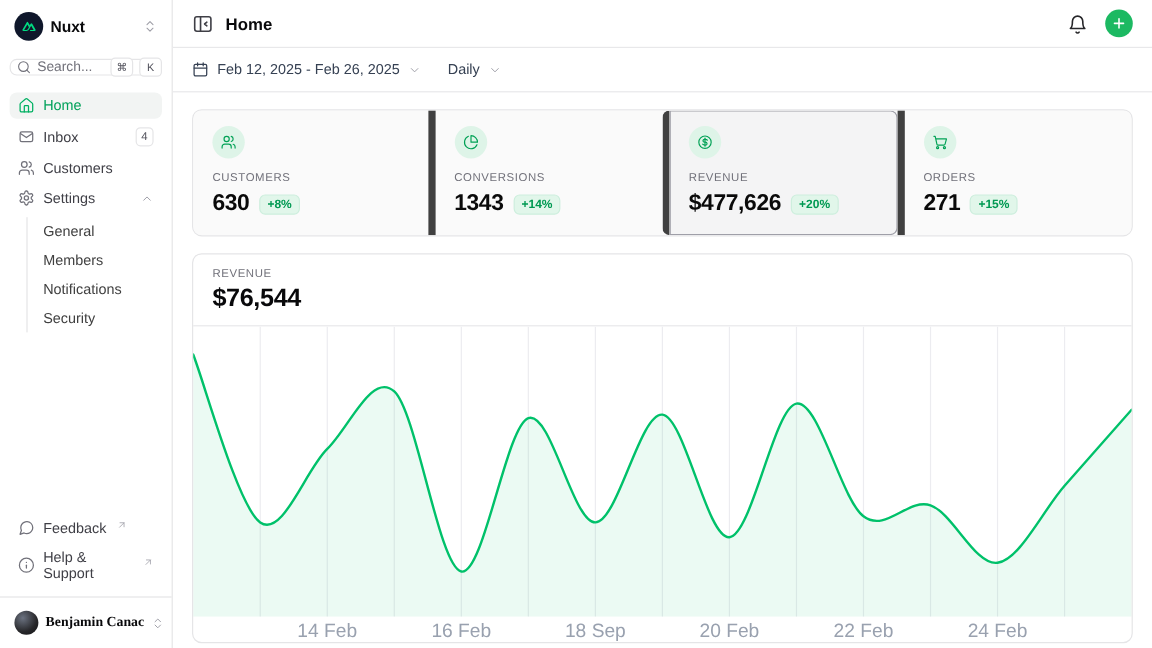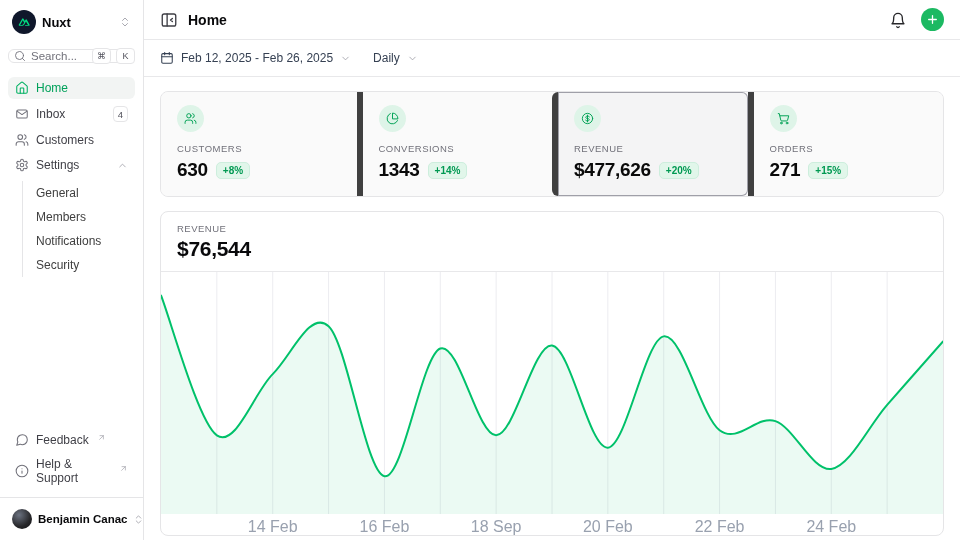--- a/index.html
+++ b/index.html
@@ -26,21 +26,21 @@
   .nav-item.active{background:#f2f4f3;color:#00a15a;font-weight:500;}
   .nav-item.active .nav-ic{color:#00b062;}
   .nav-item .trail{margin-left:auto;display:flex;align-items:center;}
   .count-badge{font-size:9.5px;color:#52525c;border:1px solid #e5e5e7;border-radius:4px;padding:0 4px;height:14px;display:inline-flex;align-items:center;background:#fff;}
   .chev{width:11px;height:11px;color:#9f9fa8;}
   .nav-children{margin:2px 0 2px 14px;border-left:1px solid #e5e5e7;padding-left:13px;display:flex;flex-direction:column;}
   .nav-child{padding:5px 0;font-size:12px;color:#404040;cursor:pointer;}
   .spacer{flex:1;}
   .side-foot{display:flex;flex-direction:column;gap:2px;}
   .ext-arrow{width:9px;height:9px;color:#9f9fa8;margin-left:1px;margin-top:-5px;}
-  .user-area{border-top:1px solid #e5e5e7;padding:8px;}
+  .user-area{border-top:1px solid #e5e5e7;padding:8px;font-family:Liberation Serif, serif;}
   .user-btn{display:flex;align-items:center;gap:6px;padding:3px 4px;border-radius:6px;cursor:pointer;}
   .avatar{width:20px;height:20px;border-radius:50%;background:radial-gradient(circle at 35% 30%,#6b7280 0%,#27272a 60%,#111113 100%);flex:none;}
   .user-name{font-size:11.5px;font-weight:700;white-space:nowrap;}
   .user-btn .switch{margin-left:auto;width:11px;height:11px;color:#9f9fa8;}
 
   
   .main{flex:1;display:flex;flex-direction:column;min-width:0;}
   .topbar{height:40px;min-height:40px;border-bottom:1px solid #e8e8ea;display:flex;align-items:center;padding:0 16px;gap:10px;box-sizing:border-box;}
   .collapse-btn{width:18px;height:18px;color:#3f3f46;cursor:pointer;}
   .page-title{font-size:14px;font-weight:700;}

